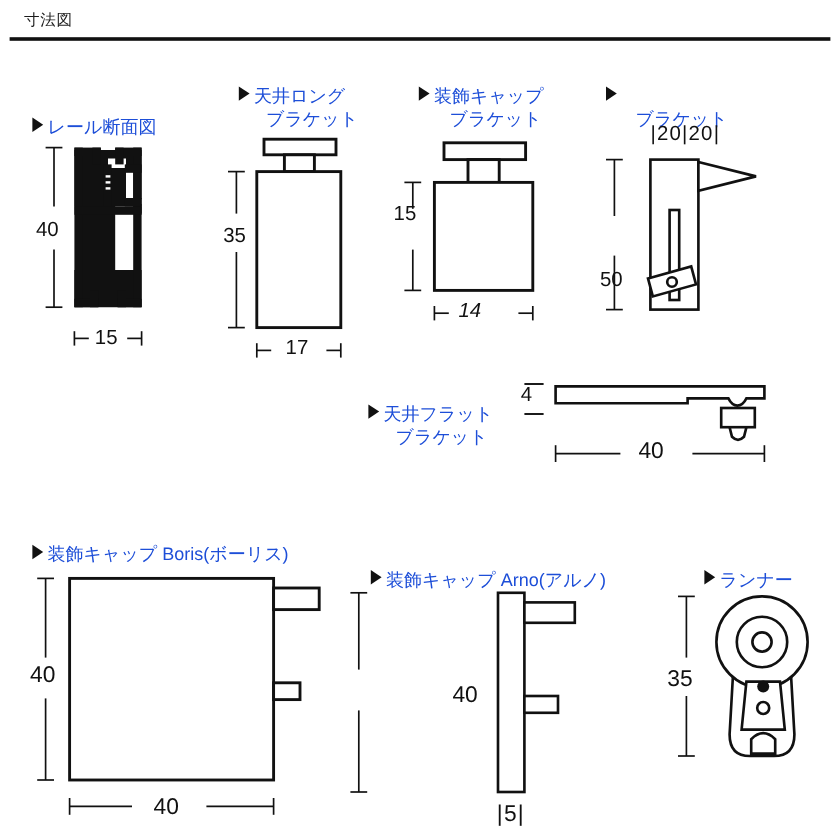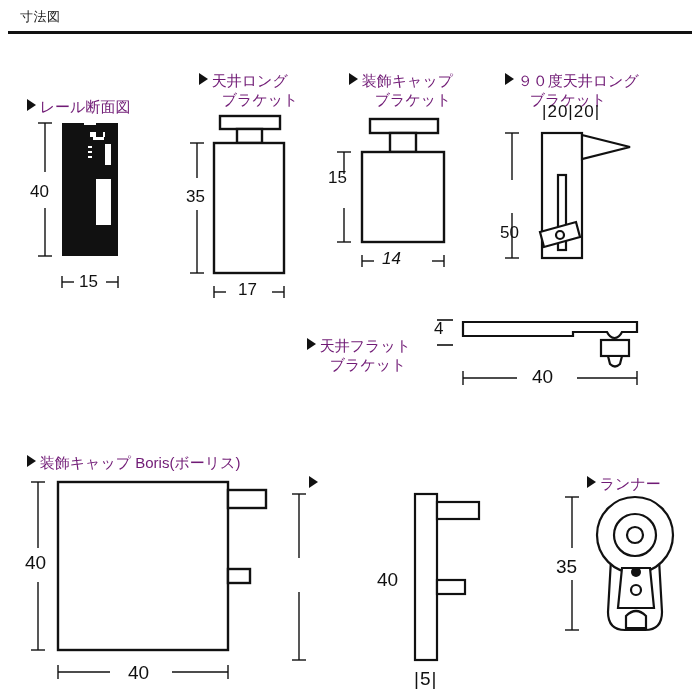--- a/index.html
+++ b/index.html
@@ -35,21 +35,21 @@
     left: 8px;
     top: 31px;
     width: 684px;
     height: 3px;
     background: #111111;
   }
   .caption {
     position: absolute;
     font-size: 15px;
     line-height: 19px;
-    color: #701a75;
+    color: #1d4ed8;
     white-space: pre;
   }
   .caption .tri {
     display: inline-block;
     width: 0; height: 0;
     border-left: 9px solid #111111;
     border-top: 6px solid transparent;
     border-bottom: 6px solid transparent;
     vertical-align: 1px;
     margin-right: 4px;
@@ -180,21 +180,21 @@
       <line x1="42" y1="161" x2="54" y2="161"></line>
       <line x1="112" y1="161" x2="124" y2="161"></line>
       <line x1="42" y1="155" x2="42" y2="167"></line>
       <line x1="124" y1="155" x2="124" y2="167"></line>
     </g>
   </svg>
   <div class="dimtext" style="left:328px; top:168px;">15</div>
   <div class="dimtext" style="left:382px; top:249px;font-style:italic;">14</div>
 
   <div class="caption" style="left:488px; top:52px;">
-    <span class="tri"></span><span>９０度天井ロング</span>
+    <span class="tri"></span>
   </div>
   <div class="caption" style="left:513px; top:71px;">
     <span>ブラケット</span>
   </div>
   <div class="dimtext" style="left:542px; top:102px; letter-spacing:1px;">
     <span>|</span><span>20</span><span>|</span><span>20</span><span>|</span>
   </div>
   <svg class="fig" width="200" height="190" viewBox="0 0 200 190" style="left:480px; top:125px;">
     <g stroke="#111111" stroke-width="2.2" fill="#ffffff">
       <rect x="62" y="8" width="40" height="125"></rect>
@@ -259,21 +259,21 @@
       <line x1="58" y1="202" x2="110" y2="202"></line>
       <line x1="172" y1="202" x2="228" y2="202"></line>
       <line x1="58" y1="195" x2="58" y2="209"></line>
       <line x1="228" y1="195" x2="228" y2="209"></line>
     </g>
   </svg>
   <div class="dimtext" style="left:25px; top:552px; font-size:19px;">40</div>
   <div class="dimtext" style="left:128px; top:662px; font-size:19px;">40</div>
 
   <div class="caption" style="left:292px; top:455px;">
-    <span class="tri"></span>
+    <span class="tri"></span><span>装飾キャップ Arno(アルノ)</span>
   </div>
   <svg class="fig" width="260" height="230" viewBox="0 0 260 230" style="left:285px; top:480px;">
     <g stroke="#111111" stroke-width="2.2" fill="#ffffff">
       <rect x="130" y="14" width="22" height="166"></rect>
       <rect x="152" y="22" width="42" height="17"></rect>
       <rect x="152" y="100" width="28" height="14"></rect>
     </g>
     <g stroke="#111111" stroke-width="1.4" fill="none">
       <line x1="14" y1="14" x2="14" y2="78"></line>
       <line x1="14" y1="112" x2="14" y2="180"></line>

